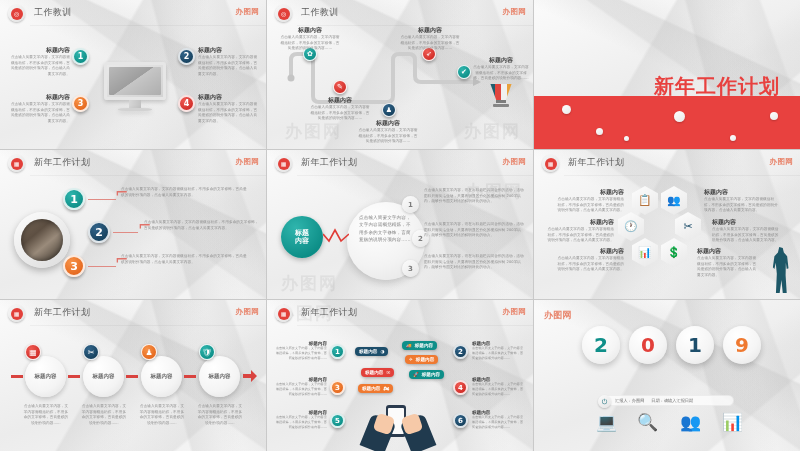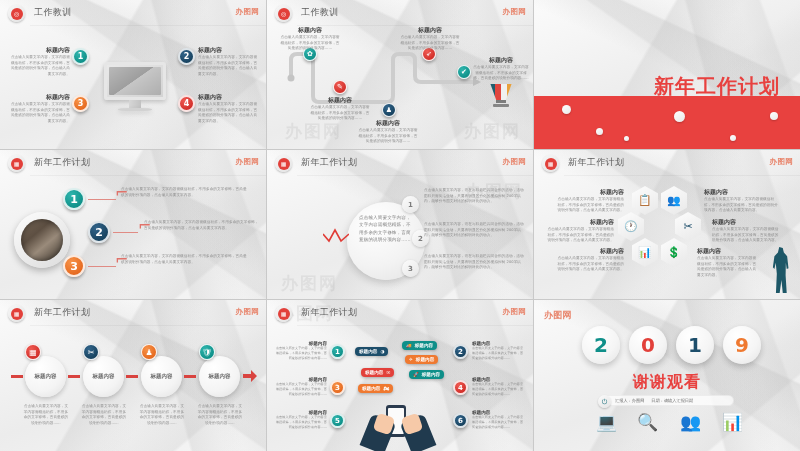--- a/index.html
+++ b/index.html
@@ -415,20 +415,24 @@
           <i>▦</i>
         </div>
       <div class="hdr-title">新年工作计划</div>
       <div class="hdr-brand">办图网</div>
       <div class="hdr-line"></div>
     </div>
 
     <div class="bigcirc" style="left:80px;top:52px;width:78px;height:78px;"></div>
     <div class="body-tx" style="position:absolute;left:92px;top:64px;width:54px;font-size:4.6px;color:#7e7e7e;line-height:1.6;">点击输入简要文字内容，文字内容需概括精炼，不用多余的文字修饰，言简意赅的说明分项内容……</div>
 
+    <div class="tealball" style="left:14px;top:66px;width:42px;height:42px;">
+      <span>标题</span>
+        <span>内容</span>
+    </div>
     <svg style="position:absolute;left:56px;top:78px;" width="26" height="18" viewBox="0 0 26 18">
       <polyline points="0,6 6,13 12,2 18,13 26,6" fill="none" stroke="#e03c36" stroke-width="1.6"></polyline>
     </svg>
 
     <div class="gcirc" style="left:135px;top:46px;width:17px;height:17px;">
         <span>1</span>
       </div>
     <div class="body-tx" style="position:absolute;left:157px;top:38px;width:100px;">点击输入简要文字内容，请在与标题栏共同合作的活动，活动图标只需简洁生动，只要有明显区分化的模拟控制 200字以内，能够分号图文对比的鲜明对比的动力。</div>
 
     <div class="gcirc" style="left:145px;top:80px;width:17px;height:17px;">
@@ -642,21 +646,20 @@
     <div class="yr" style="left:95px;top:26px;color:#e2403a;">
         <span>0</span>
       </div>
     <div class="yr" style="left:142px;top:26px;color:#1d4e6b;">
         <span>1</span>
       </div>
     <div class="yr" style="left:189px;top:26px;color:#ef7930;">
         <span>9</span>
       </div>
 
-    <div class="thanks">谢谢观看</div>
 
     <div class="infobar">
       <div class="infobar-ic">⏻</div>
       <span>汇报人：办图网</span>
       <span>日期：请输入汇报日期</span>
     </div>
 
     <div class="botico" style="left:62px;color:#0f8f89;">💻</div>
     <div class="botico" style="left:103px;color:#e2403a;">🔍</div>
     <div class="botico" style="left:146px;color:#1d4e6b;">👥</div>

